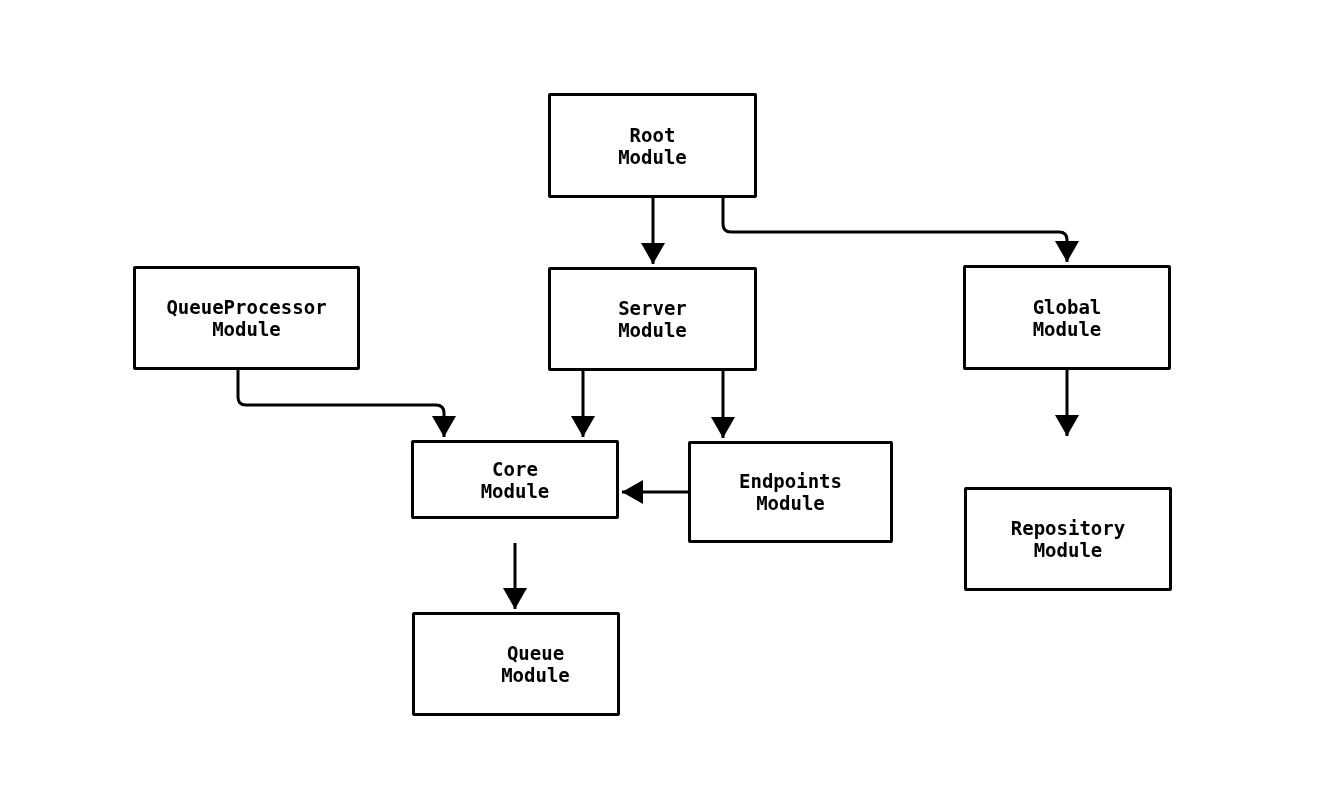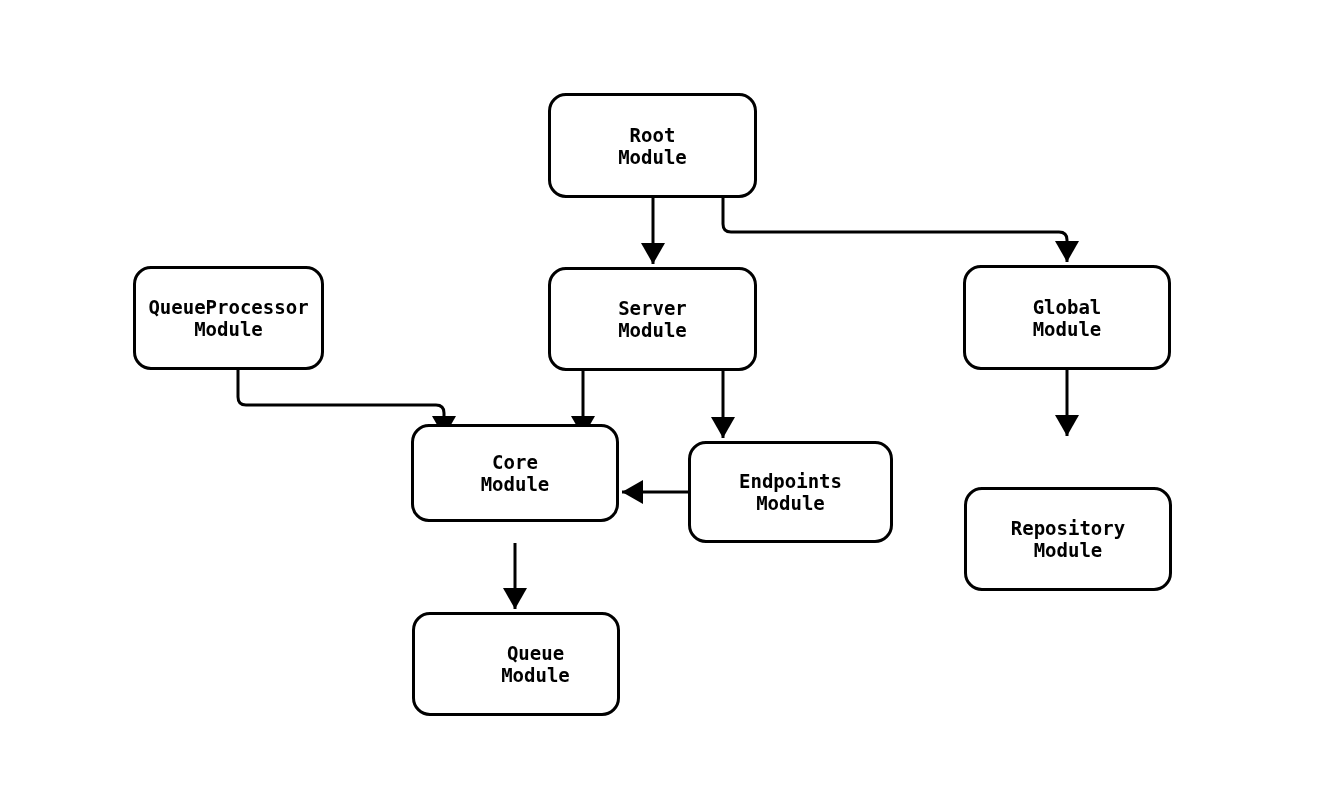--- a/index.html
+++ b/index.html
@@ -36,21 +36,21 @@
     left: 0;
     top: 0;
     width: 100%;
     height: 100%;
   }
   .node {
     position: absolute;
     box-sizing: border-box;
     background: var(--node-fill, #ffffff);
     border: 3px solid var(--stroke, #000000);
-    border-radius: 18px;
+    border-radius: 2px;
     display: flex;
     align-items: center;
     justify-content: center;
   }
   .label {
     font-family: "DejaVu Sans Mono", "Liberation Mono", monospace;
     font-size: 19px;
     line-height: 22px;
     font-weight: 700;
     color: var(--stroke, #000000);
@@ -74,30 +74,30 @@
       <path d="M 583 371 L 583 437" class="edge" marker-end="url(#arrowhead)"></path>
       <path d="M 723 371 L 723 438" class="edge" marker-end="url(#arrowhead)"></path>
       <path d="M 688 492 L 622 492" class="edge" marker-end="url(#arrowhead)"></path>
       <path d="M 1067 370 L 1067 436" class="edge" marker-end="url(#arrowhead)"></path>
       <path d="M 515 543 L 515 609" class="edge" marker-end="url(#arrowhead)"></path>
     </svg>
   <div id="node-layer">
       <div class="node" style="left: 548px; top: 93px; width: 209px; height: 105px;">
         <div class="label">Root<br>Module</div>
       </div>
-      <div class="node" style="left: 133px; top: 266px; width: 191px; height: 104px;">
+      <div class="node" style="left: 133px; top: 266px; width: 227px; height: 104px;">
         <div class="label">QueueProcessor<br>Module</div>
       </div>
       <div class="node" style="left: 548px; top: 267px; width: 209px; height: 104px;">
         <div class="label">Server<br>Module</div>
       </div>
       <div class="node" style="left: 963px; top: 265px; width: 208px; height: 105px; justify-content: center;">
         <div class="label">Global<br>Module</div>
       </div>
-      <div class="node" style="left: 411px; top: 424px; width: 208px; height: 98px; justify-content: center;">
+      <div class="node" style="left: 411px; top: 440px; width: 208px; height: 79px; justify-content: center;">
         <div class="label">Core<br>Module</div>
       </div>
       <div class="node" style="left: 688px; top: 441px; width: 205px; height: 102px;">
         <div class="label">Endpoints<br>Module</div>
       </div>
       <div class="node" style="left: 964px; top: 439px; width: 208px; height: 104px; margin-top: 48px;">
         <div class="label">Repository<br>Module</div>
       </div>
       <div class="node" style="left: 412px; top: 612px; width: 208px; height: 104px; padding-left: 39px;">
         <div class="label">Queue<br>Module</div>

